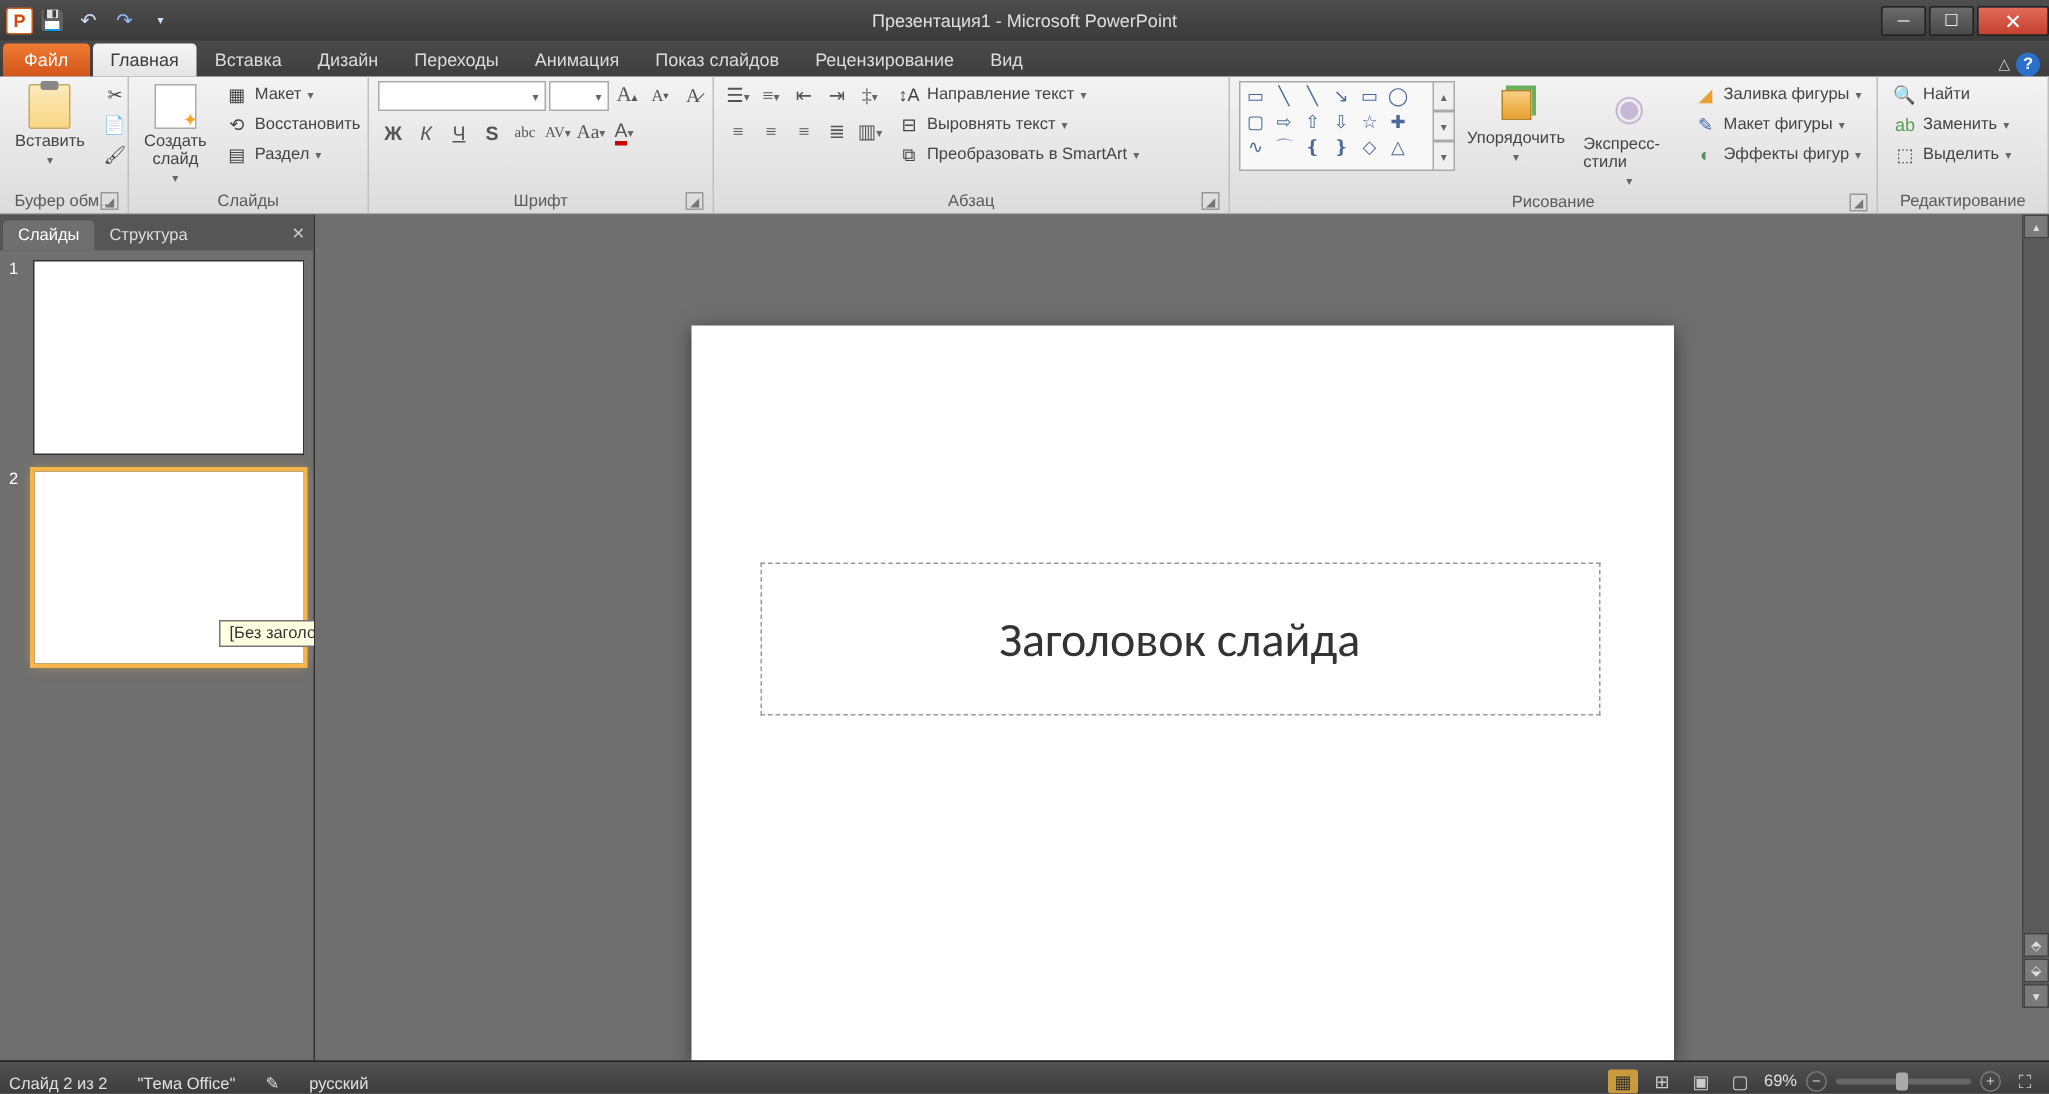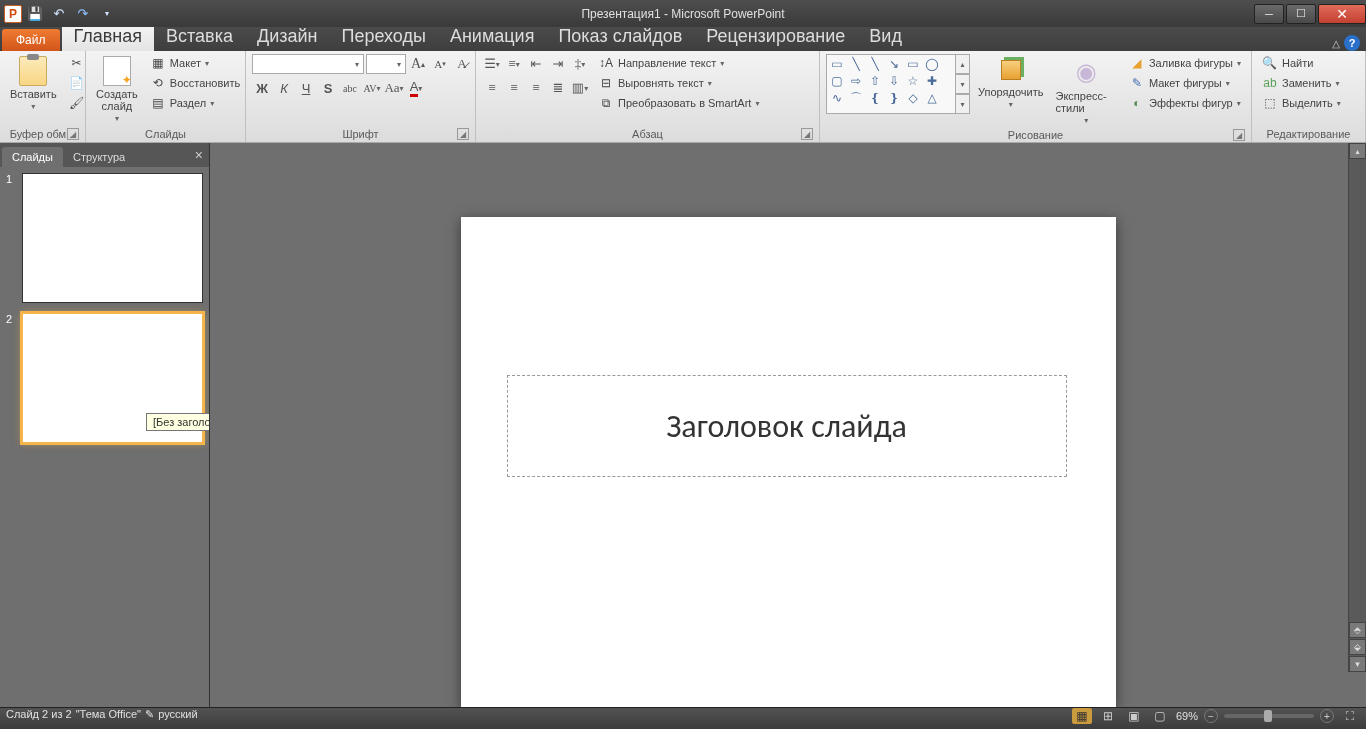--- a/index.html
+++ b/index.html
@@ -11,21 +11,21 @@
 .qat .app-icon{width:18px;height:18px;background:#fff;border:1px solid #c66023;display:flex;align-items:center;justify-content:center;color:#d04a0a;font-weight:bold;font-size:12px;border-radius:2px}
 .qat-btn{width:22px;height:22px;display:flex;align-items:center;justify-content:center;color:#cfe3ff;font-size:13px;border-radius:2px}
 .title-text{position:absolute;left:50%;transform:translateX(-50%);}
 .win-controls{margin-left:auto;display:flex}
 .win-btn{width:30px;height:20px;background:linear-gradient(#6a6a6a,#4a4a4a);border:1px solid #222;margin-left:2px;display:flex;align-items:center;justify-content:center;color:#eee;font-size:11px;border-radius:2px}
 .win-btn.close{background:linear-gradient(#e26b5a,#c34030);width:48px;color:#fff;font-size:14px}
 
 
 .tabrow{height:24px;background:linear-gradient(#4a4a4a,#3e3e3e);display:flex;align-items:flex-end;padding-left:2px}
 .file-tab{background:linear-gradient(#f07b32,#d2551a);color:#fff;padding:4px 14px;font-size:12px;border-radius:3px 3px 0 0;margin-right:2px}
-.tab{color:#ddd;padding:4px 12px;font-size:18px;cursor:pointer}
+.tab{color:#ddd;padding:4px 12px;font-size:12px;cursor:pointer}
 .tab.active{background:linear-gradient(#f5f5f5,#e4e4e4);color:#3b3b3b;border-radius:3px 3px 0 0}
 .tab-right{margin-left:auto;display:flex;align-items:center;gap:4px;padding-right:6px;color:#ccc;font-size:12px}
 .help-circle{width:16px;height:16px;border-radius:50%;background:#2a6fc9;color:#fff;display:flex;align-items:center;justify-content:center;font-size:11px;font-weight:bold}
 
 
 .ribbon{height:92px;background:linear-gradient(#f3f3f3,#dcdcdc);border-bottom:1px solid #aaa;display:flex}
 .group{border-right:1px solid #c0c0c0;display:flex;flex-direction:column;padding:3px 6px 0 6px;position:relative}
 .group-body{flex:1;display:flex;align-items:flex-start;gap:4px}
 .group-label{text-align:center;font-size:11px;color:#5a5a5a;padding:2px 0;position:relative}
 .group-label .launcher{position:absolute;right:0;bottom:2px;width:12px;height:12px;border:1px solid #999;font-size:8px;color:#777;display:flex;align-items:center;justify-content:center}
@@ -66,21 +66,21 @@
 .ph-title span{font-size:32px;color:#333;font-family:Calibri,sans-serif}
 .ph-sub{left:94px;top:285px;width:468px;height:122px}
 .ph-sub span{font-size:22px;color:#999;font-family:Calibri,sans-serif}
 .notes{height:35px;background:#fff;border-top:1px solid #999;padding:6px 8px;font-size:13px;color:#999;font-family:Calibri,sans-serif}
 .vscroll{width:18px;background:#5a5a5a;position:absolute;right:0;top:0;bottom:35px;border-left:1px solid #444}
 .vscroll .arrow{height:16px;background:#7a7a7a;border:1px solid #444;display:flex;align-items:center;justify-content:center;font-size:8px;color:#ddd}
 .vscroll .nav-btns{position:absolute;bottom:0;left:0;right:0}
 .vscroll .nav-btns div{height:16px;background:#7a7a7a;border:1px solid #444;display:flex;align-items:center;justify-content:center;font-size:9px;color:#ddd;margin-top:1px}
 
 
-.statusbar{height:22px;background:linear-gradient(#525252,#3c3c3c);display:flex;align-items:flex-start;color:#e0e0e0;font-size:11px;padding:0 6px;gap:4px;border-top:1px solid #222}
+.statusbar{height:22px;background:linear-gradient(#525252,#3c3c3c);display:flex;align-items:flex-end;color:#e0e0e0;font-size:11px;padding:0 6px;gap:20px;border-top:1px solid #222}
 .status-right{margin-left:auto;display:flex;align-items:center;gap:6px}
 .view-btn{width:20px;height:16px;display:flex;align-items:center;justify-content:center;color:#ccc;cursor:pointer;font-size:12px}
 .view-btn.active{background:#c99a3e;color:#333;border-radius:2px}
 .zoom-slider{width:90px;height:4px;background:#666;position:relative;border-radius:2px}
 .zoom-thumb{position:absolute;width:8px;height:12px;background:#aaa;top:-4px;left:40px;border-radius:2px}
 .zoom-btn{width:14px;height:14px;border:1px solid #777;border-radius:50%;display:flex;align-items:center;justify-content:center;font-size:10px;color:#ccc;cursor:pointer}
 
 
 .i-clipboard{width:28px;height:30px;background:linear-gradient(#fceabb,#f8d683);border:1px solid #c9a95e;border-radius:2px;position:relative}
 .i-clipboard::before{content:"";position:absolute;top:-3px;left:7px;width:12px;height:6px;background:#888;border-radius:2px}

